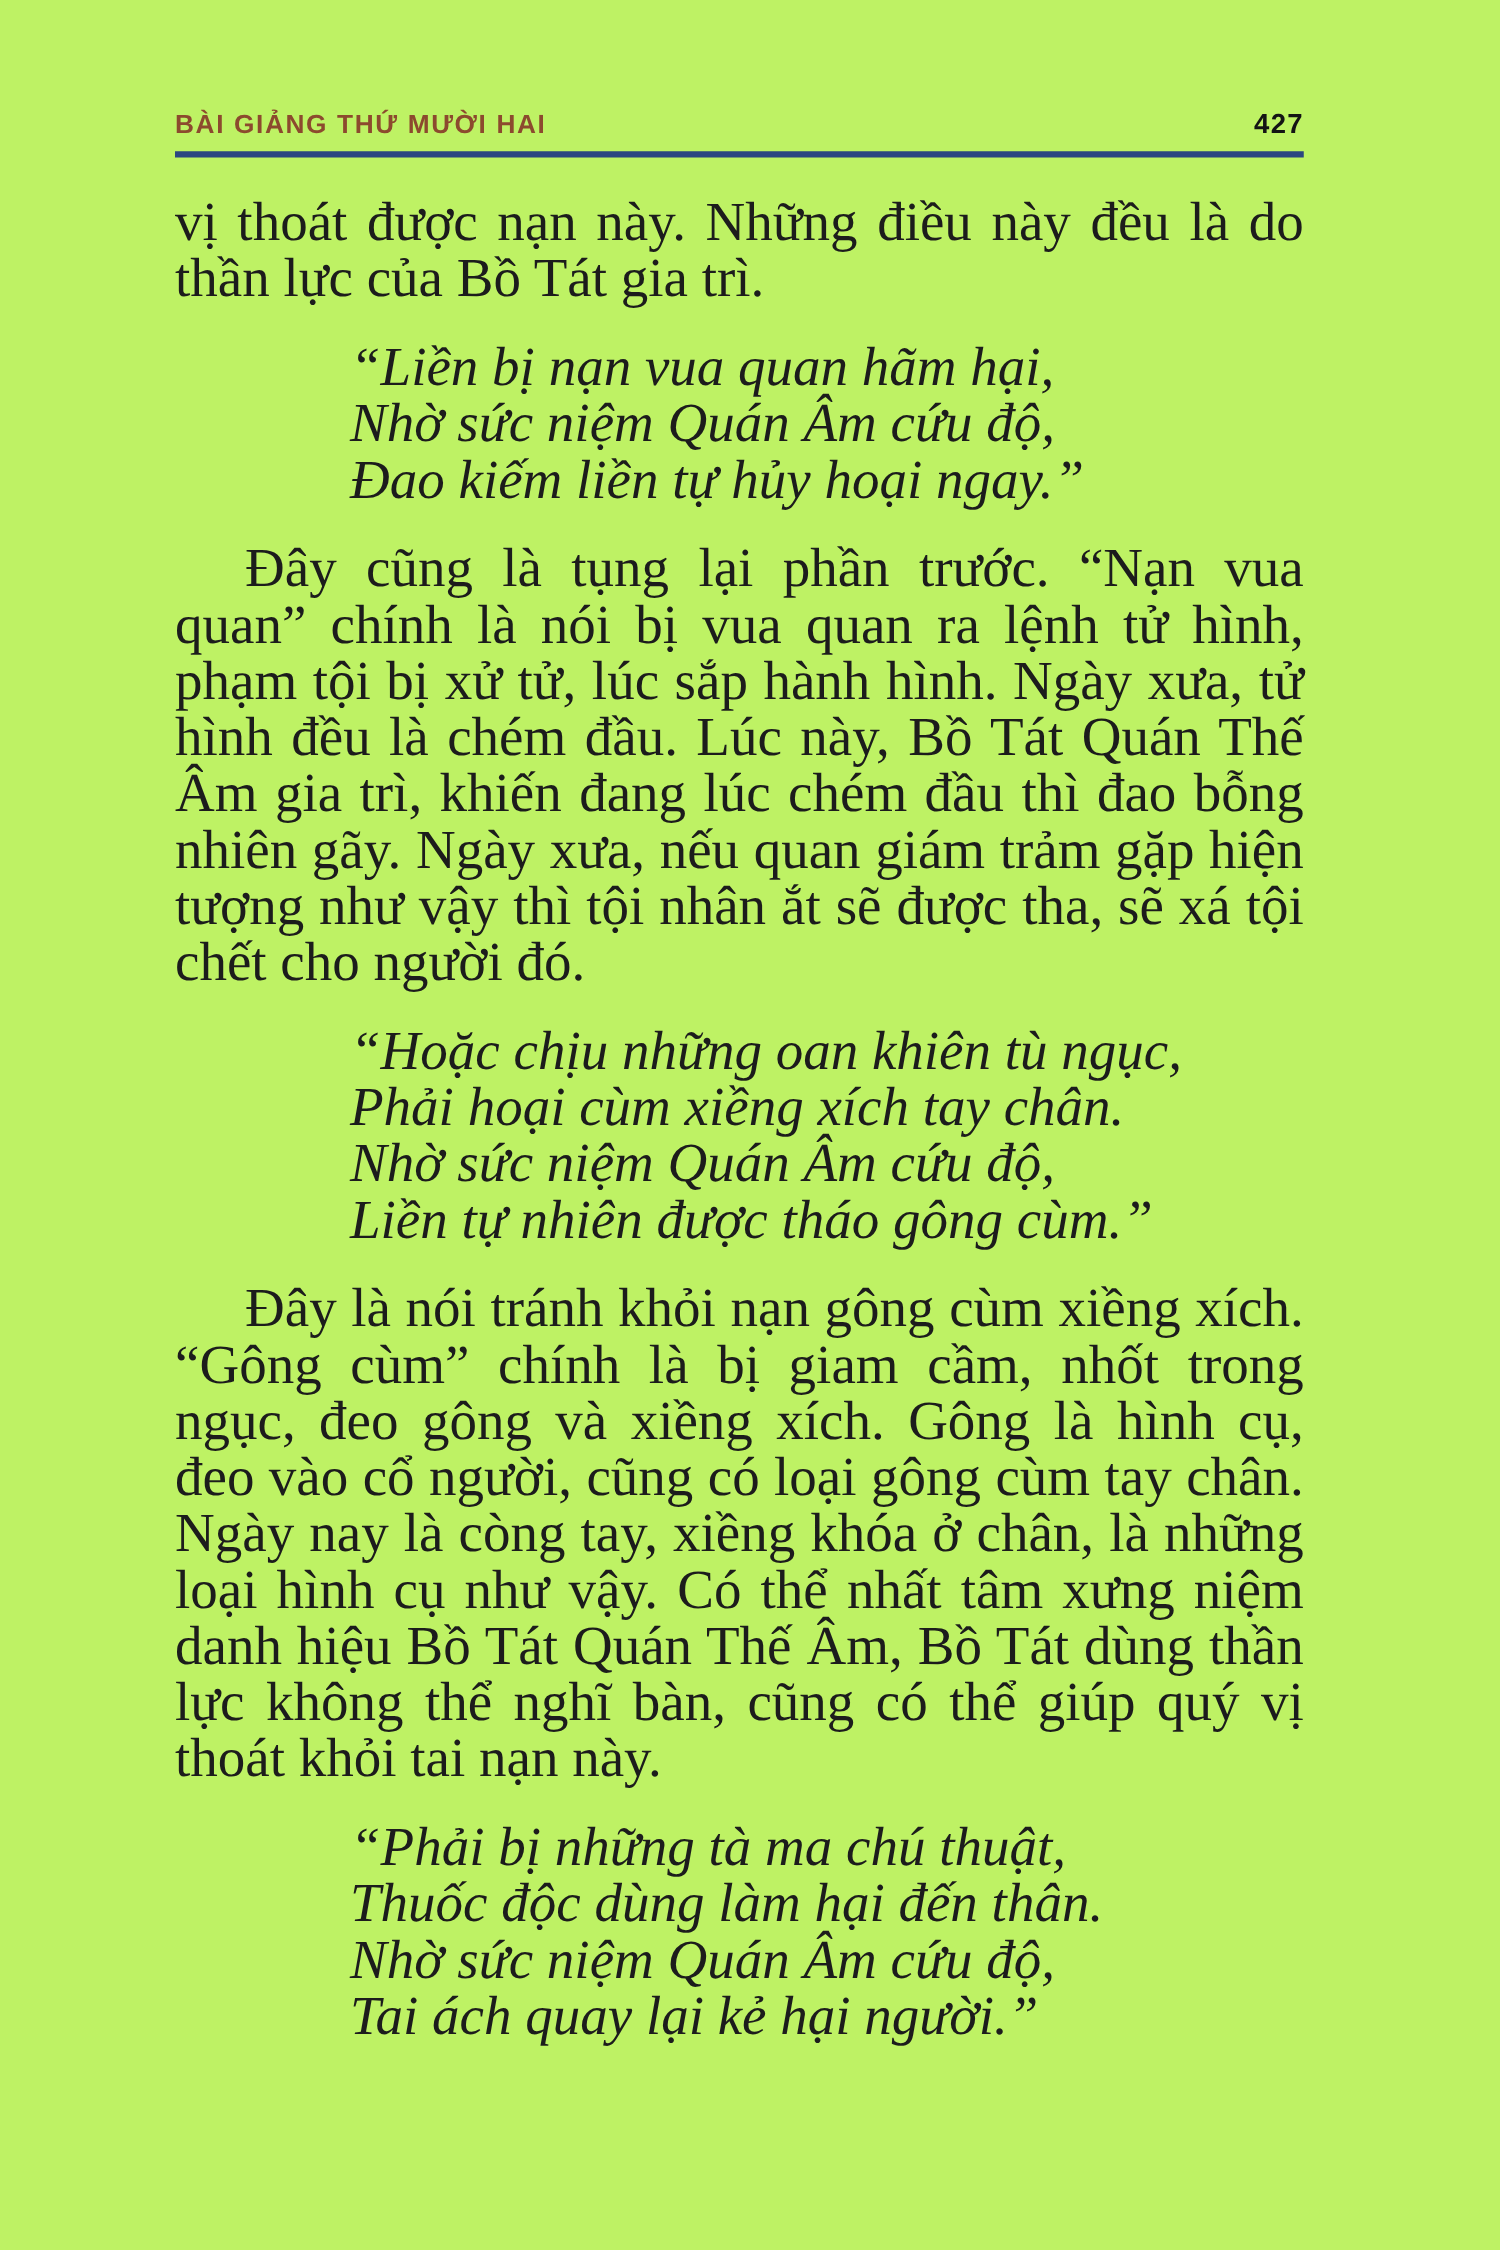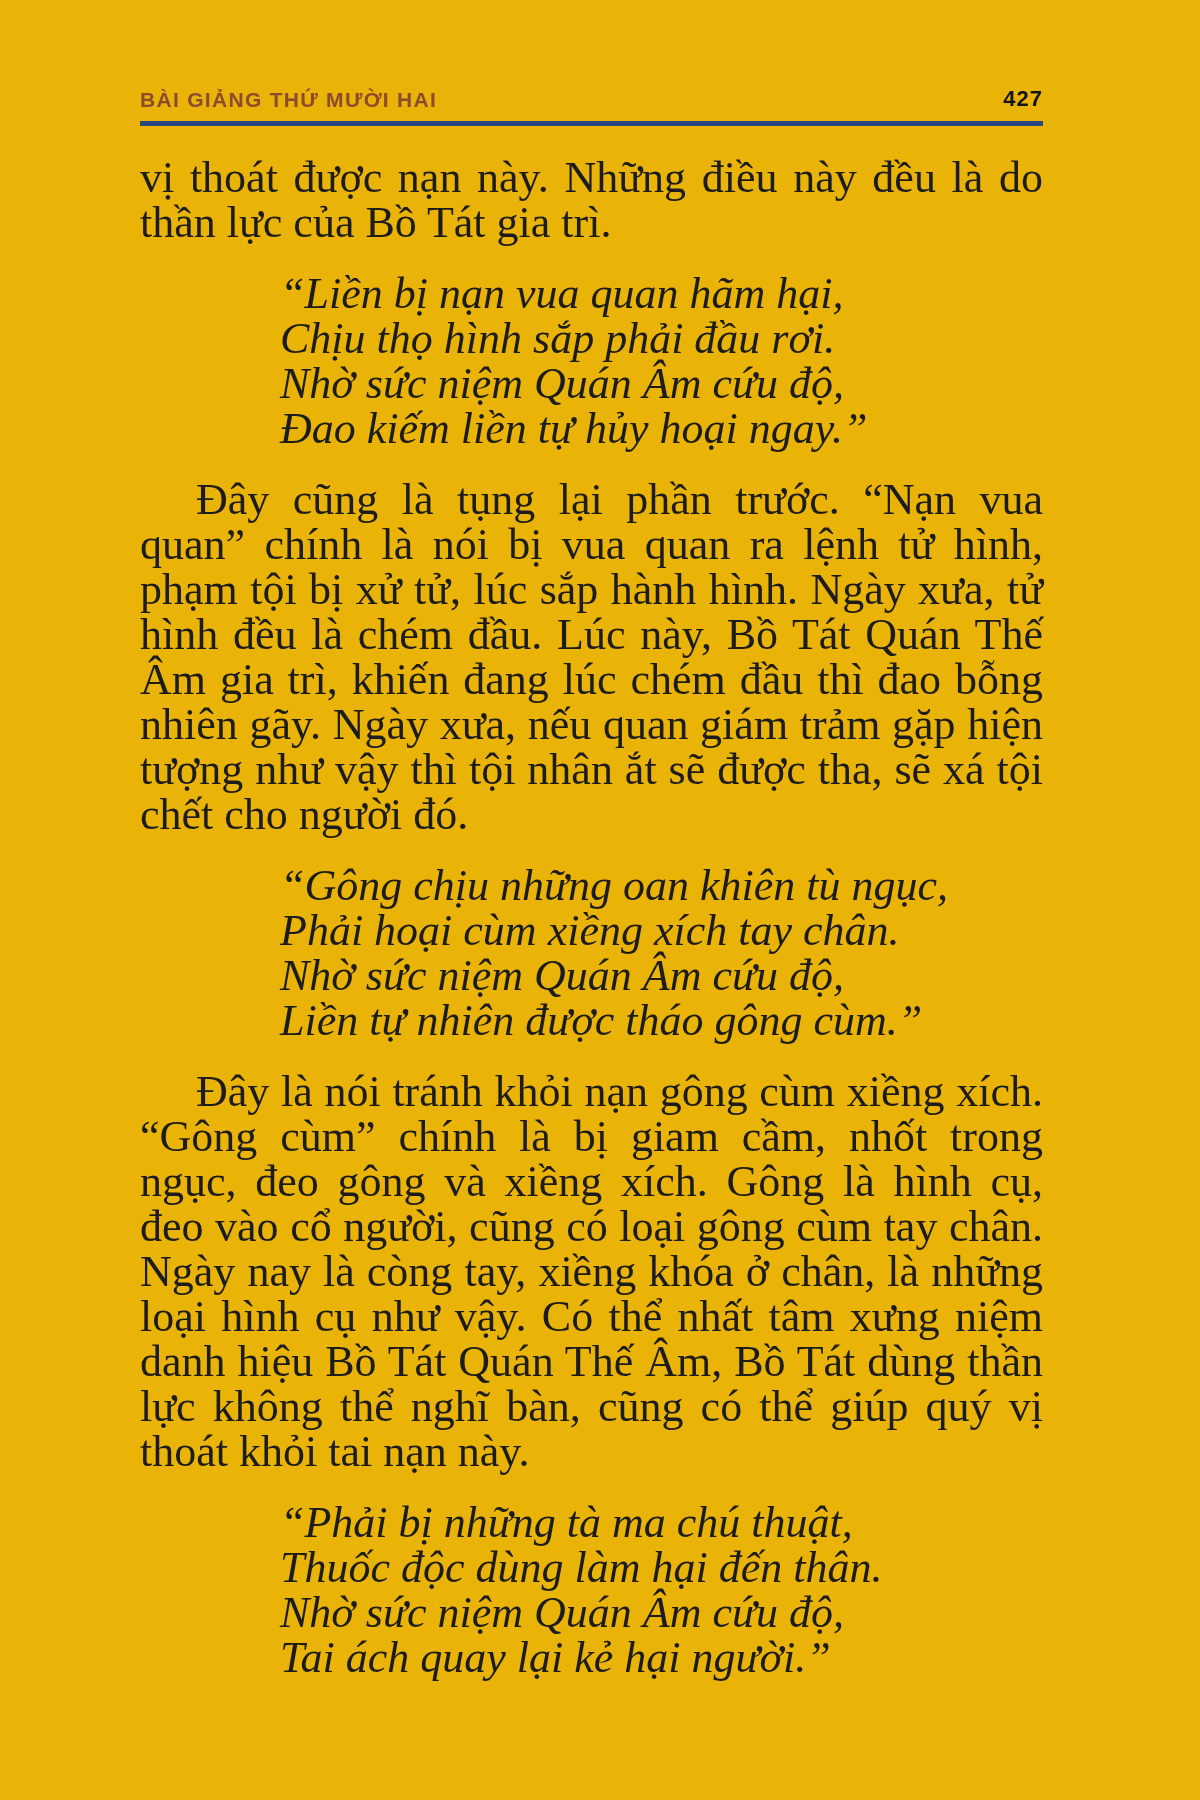--- a/index.html
+++ b/index.html
@@ -6,21 +6,21 @@
     margin: 0;
     padding: 0;
     background: #ffffff;
   }
   .page {
     position: relative;
     width: 1200px;
     height: 1800px;
     box-sizing: border-box;
     padding: 86px 157px 0 140px;
-    background: #eab308;
+    background: #bef264;
     font-family: "Liberation Serif", "DejaVu Serif", serif;
     color: #1c1c1c;
     overflow: hidden;
   }
   .page-header {
     display: flex;
     justify-content: space-between;
     align-items: flex-end;
     margin-bottom: 9px;
   }
@@ -75,29 +75,28 @@
   </header>
 
   <div class="header-rule"></div>
 
   <main class="page-body">
 
     <p class="para no-indent">vị thoát được nạn này. Những điều này đều là do thần lực của Bồ Tát gia trì.</p>
 
     <div class="verse">
       <div class="verse-line">“Liền bị nạn vua quan hãm hại,</div>
-      <div class="verse-line">Chịu thọ hình sắp phải đầu rơi.</div>
       <div class="verse-line">Nhờ sức niệm Quán Âm cứu độ,</div>
       <div class="verse-line">Đao kiếm liền tự hủy hoại ngay.”</div>
     </div>
 
     <p class="para">Đây cũng là tụng lại phần trước. “Nạn vua quan” chính là nói bị vua quan ra lệnh tử hình, phạm tội bị xử tử, lúc sắp hành hình. Ngày xưa, tử hình đều là chém đầu. Lúc này, Bồ Tát Quán Thế Âm gia trì, khiến đang lúc chém đầu thì đao bỗng nhiên gãy. Ngày xưa, nếu quan giám trảm gặp hiện tượng như vậy thì tội nhân ắt sẽ được tha, sẽ xá tội chết cho người đó.</p>
 
     <div class="verse">
-      <div class="verse-line">“Gông chịu những oan khiên tù ngục,</div>
+      <div class="verse-line">“Hoặc chịu những oan khiên tù ngục,</div>
       <div class="verse-line">Phải hoại cùm xiềng xích tay chân.</div>
       <div class="verse-line">Nhờ sức niệm Quán Âm cứu độ,</div>
       <div class="verse-line">Liền tự nhiên được tháo gông cùm.”</div>
     </div>
 
     <p class="para">Đây là nói tránh khỏi nạn gông cùm xiềng xích. “Gông cùm” chính là bị giam cầm, nhốt trong ngục, đeo gông và xiềng xích. Gông là hình cụ, đeo vào cổ người, cũng có loại gông cùm tay chân. Ngày nay là còng tay, xiềng khóa ở chân, là những loại hình cụ như vậy. Có thể nhất tâm xưng niệm danh hiệu Bồ Tát Quán Thế Âm, Bồ Tát dùng thần lực không thể nghĩ bàn, cũng có thể giúp quý vị thoát khỏi tai nạn này.</p>
 
 
     <div class="verse">
       <div class="verse-line">“Phải bị những tà ma chú thuật,</div>

